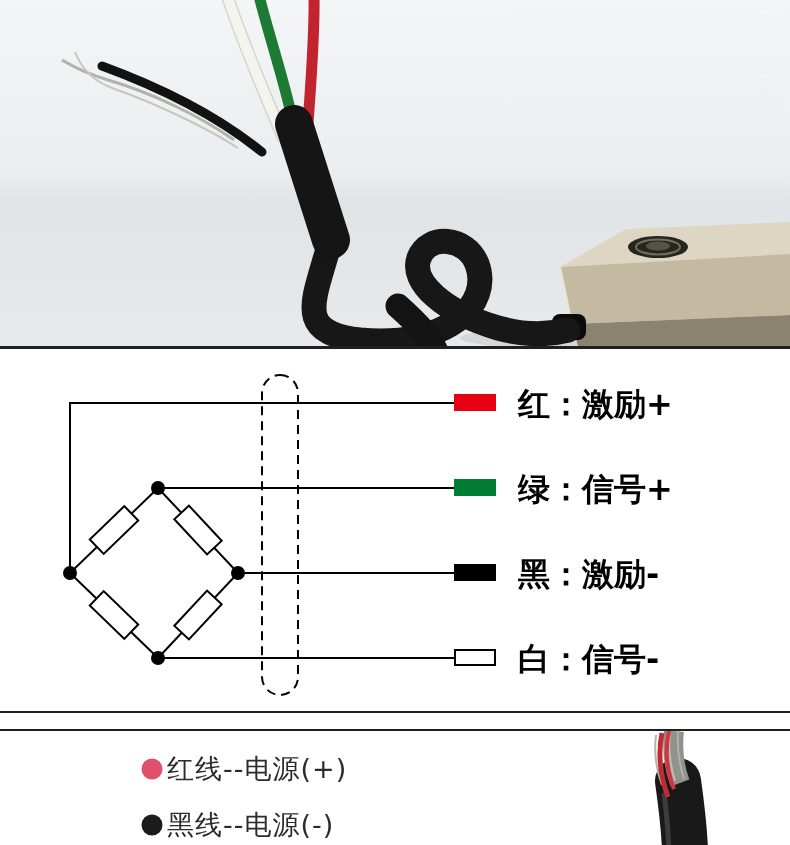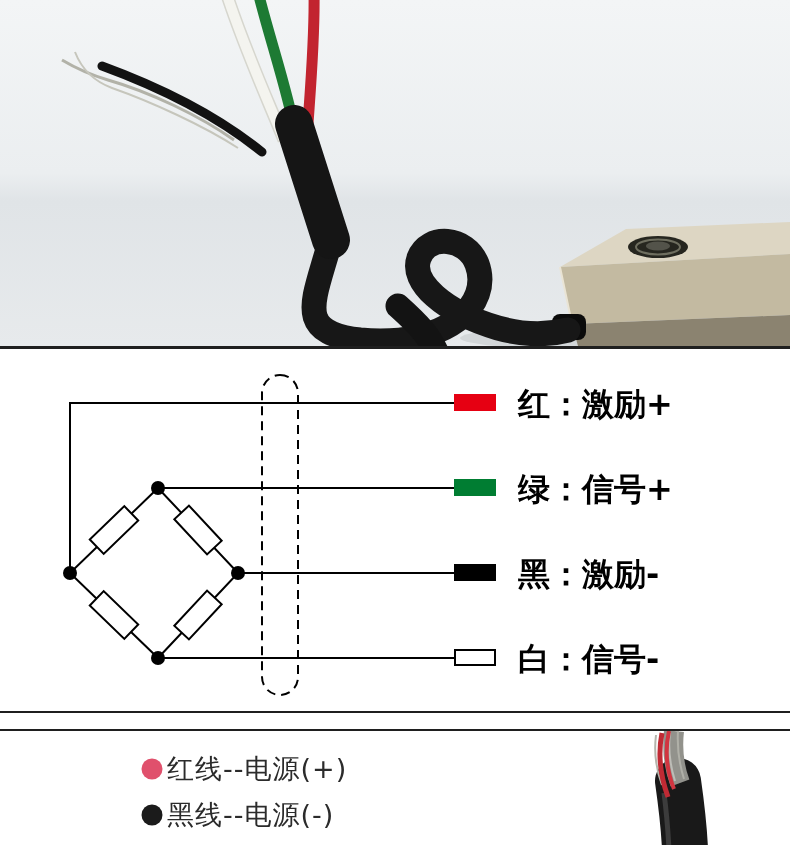--- a/index.html
+++ b/index.html
@@ -20,21 +20,21 @@
 
   .diagram-svg { display:block; }
   .dlabel {
     font-family:"DejaVu Sans","Liberation Sans",sans-serif;
     font-weight:bold; font-size:32px; fill:#000;
   }
 
   .legend-item { position:absolute; display:flex; align-items:center; gap:4px; }
   .legend-item .label { font-size:27px; color:#2b2b2b; letter-spacing:1px; white-space:nowrap; }
   .li-1 { left:141px; top:20px; }
-  .li-2 { left:141px; top:66px;text-align:center; }
+  .li-2 { left:141px; top:76px;text-align:center; }
   .legend-cable { position:absolute; left:612px; top:0; }
 </style>
 </head>
 <body>
 
 <div class="page">
 
   <section class="photo-section">
     <svg width="790" height="346" viewBox="0 0 790 346">
       <defs>

